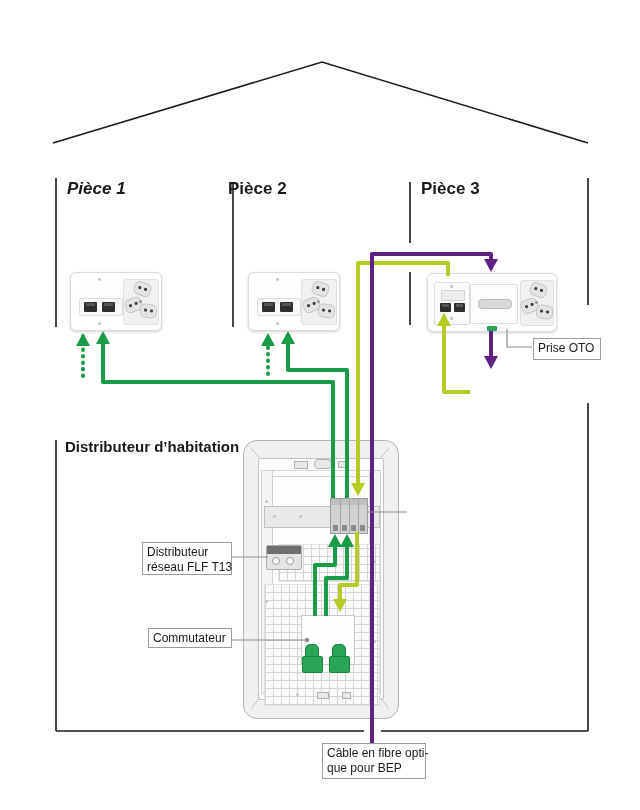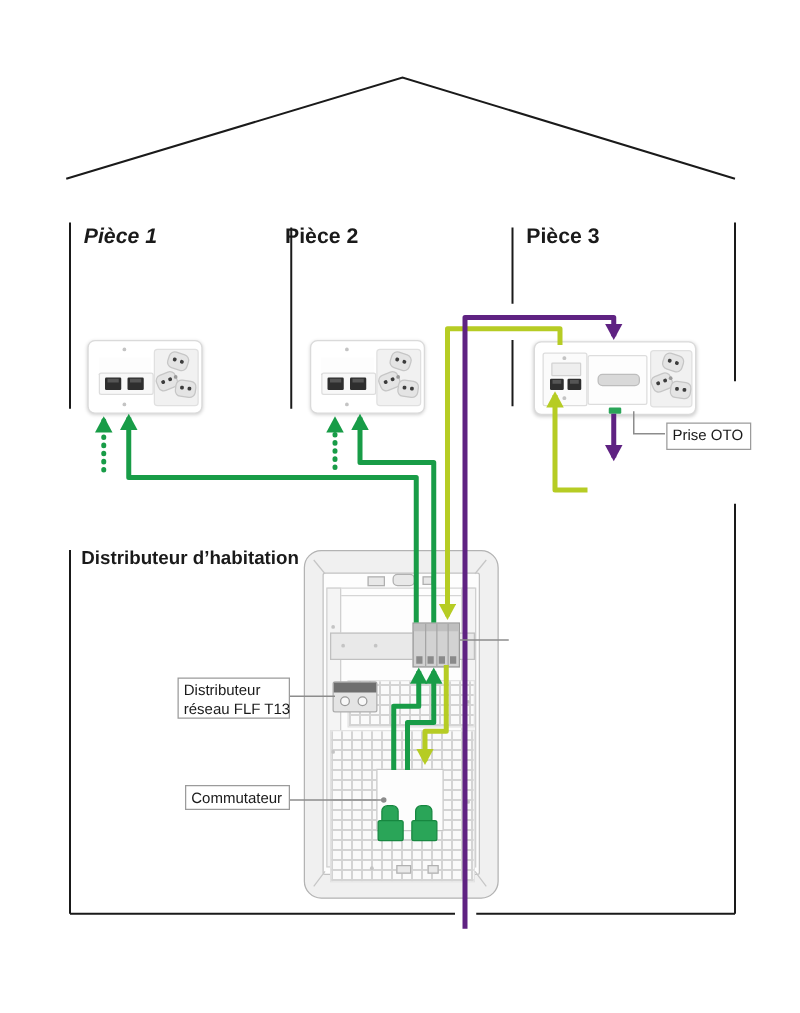--- a/index.html
+++ b/index.html
@@ -257,14 +257,18 @@
   <div class="abs callout" style="left:533px;top:338px;width:58px;height:16px;">
     <span>Prise OTO</span>
   </div>
   <div class="abs callout" style="left:142px;top:542px;width:80px;height:27px;">
     <span>Distributeur</span>
     <span>réseau FLF T13</span>
   </div>
   <div class="abs callout" style="left:148px;top:628px;width:74px;height:14px;">
     <span>Commutateur</span>
   </div>
+  <div class="abs callout" style="left:322px;top:743px;width:94px;height:30px;">
+    <span>Câble en fibre opti-</span>
+    <span>que pour BEP</span>
+  </div>
 
 </div>
 
 </body></html>

